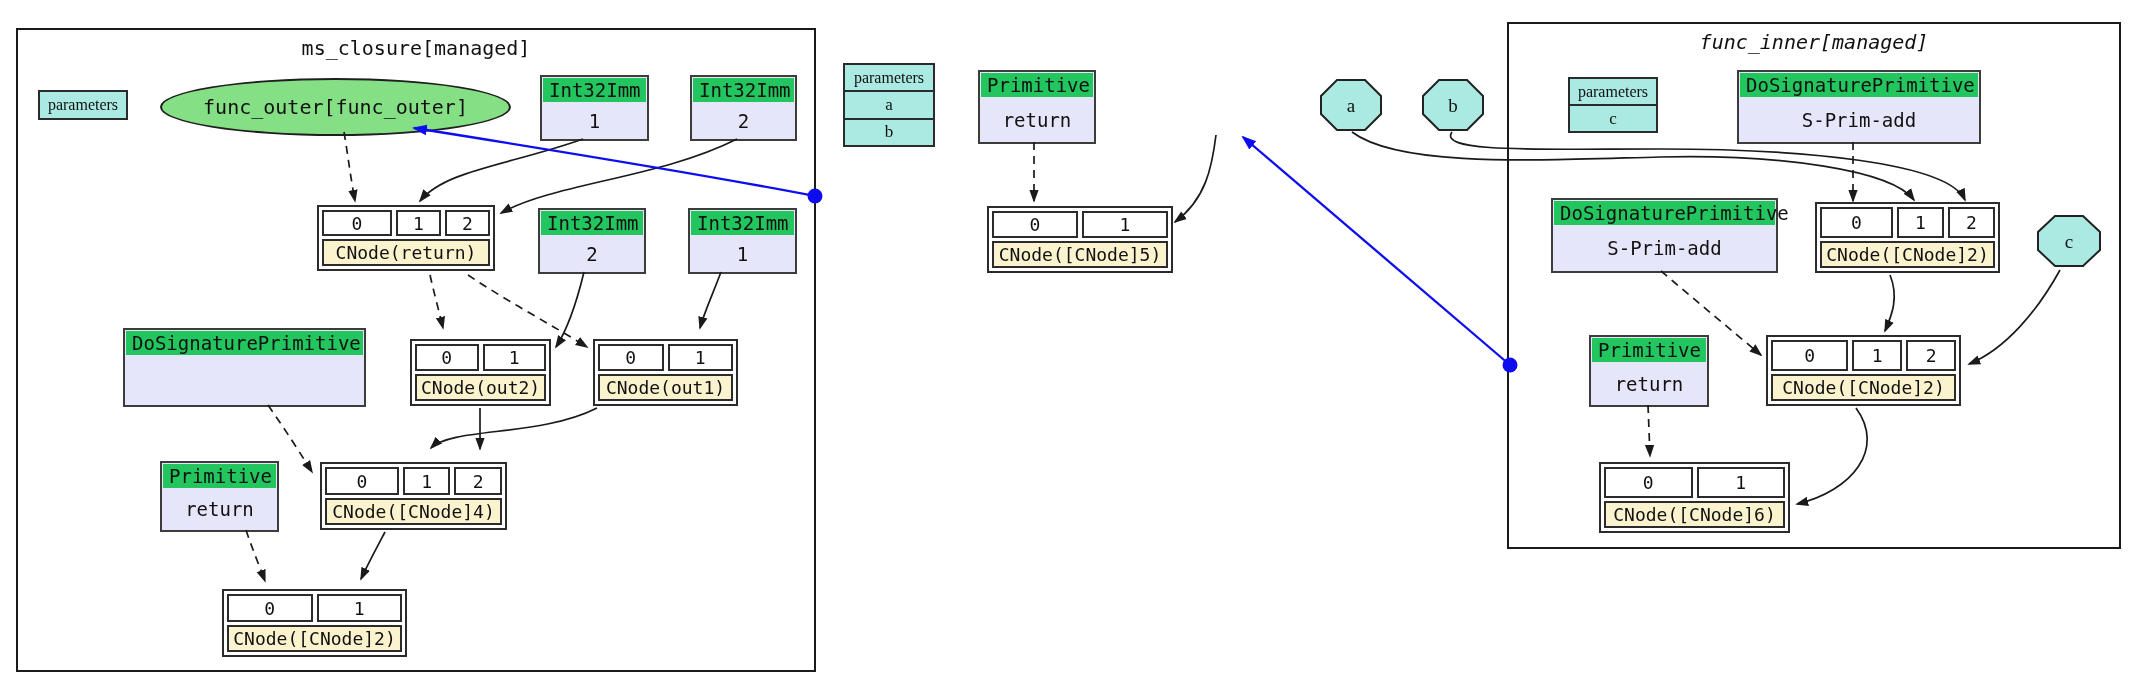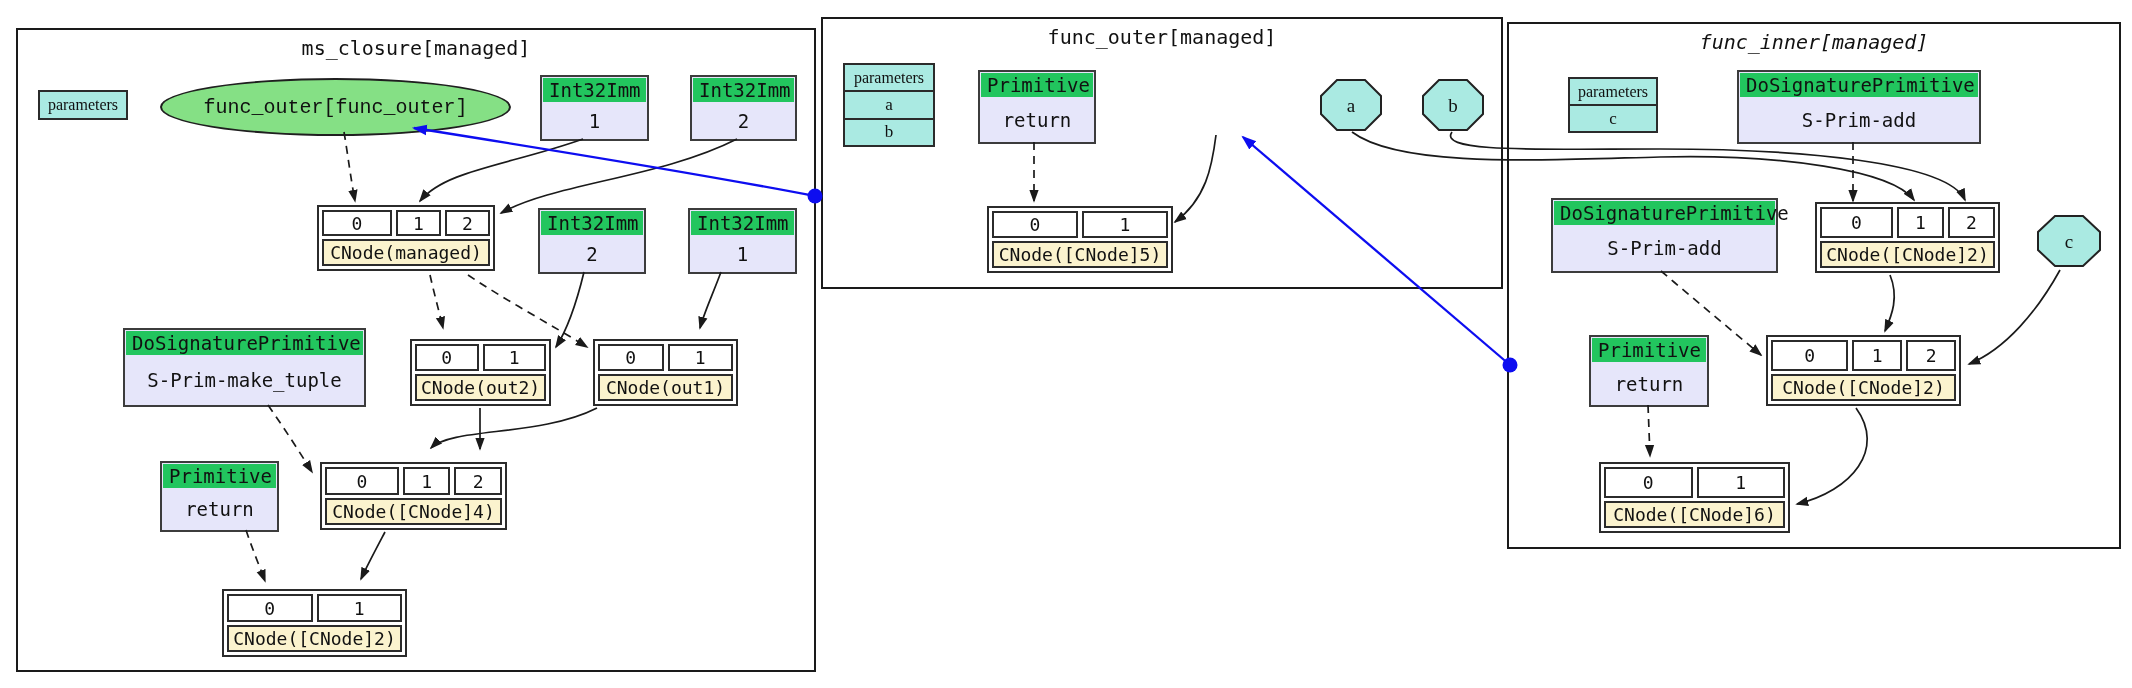--- a/index.html
+++ b/index.html
@@ -69,63 +69,59 @@
   .e.b{stroke:var(--edge-blue);stroke-width:2.3;}
 </style>
 </head>
 <body>
 
 <div class="canvas">
 
   <div class="cluster" style="left:16px;top:28px;width:796px;height:640px;">
     <div class="cluster-title">ms_closure[managed]</div>
   </div>
-  <div class="cluster" style="left:821px;top:17px;width:678px;height:268px;">
-    <div class="cluster-title">func_outer[managed]</div>
-  </div>
   <div class="cluster" style="left:1507px;top:22px;width:610px;height:523px;font-style:italic;">
     <div class="cluster-title">func_inner[managed]</div>
   </div>
 
   <div class="ptable" style="left:38px;top:90px;width:90px;height:30px;font-size:16px;">
     <div class="prow">parameters</div>
   </div>
 
-  <div class="ellipse" style="left:160px;top:78px;width:347px;height:54px;font-family:Liberation Mono, monospace;">func_outer[func_outer]</div>
+  <div class="ellipse" style="left:160px;top:78px;width:347px;height:54px;">func_outer[func_outer]</div>
 
   <div class="immbox" style="left:540px;top:75px;width:105px;height:62px;">
     <div class="r1">Int32Imm</div>
     <div class="r2">1</div>
   </div>
   <div class="immbox" style="left:690px;top:75px;width:103px;height:62px;">
     <div class="r1">Int32Imm</div>
     <div class="r2">2</div>
   </div>
 
   <div class="cnode" style="left:317px;top:205px;width:178px;height:66px;">
     <div class="cells">
       <div class="cell wide">0</div>
       <div class="cell">1</div>
       <div class="cell">2</div>
     </div>
-    <div class="clabel">CNode(managed)</div>
+    <div class="clabel">CNode(return)</div>
   </div>
 
   <div class="immbox" style="left:538px;top:208px;width:104px;height:62px;">
     <div class="r1">Int32Imm</div>
     <div class="r2">2</div>
   </div>
   <div class="immbox" style="left:688px;top:208px;width:105px;height:62px;">
     <div class="r1">Int32Imm</div>
     <div class="r2">1</div>
   </div>
 
   <div class="immbox" style="left:123px;top:328px;width:239px;height:75px;">
     <div class="r1">DoSignaturePrimitive</div>
-    <div class="r2">S-Prim-make_tuple</div>
   </div>
 
   <div class="cnode" style="left:410px;top:339px;width:141px;height:67px;">
     <div class="cells">
       <div class="cell">0</div>
       <div class="cell">1</div>
     </div>
     <div class="clabel">CNode(out2)</div>
   </div>
   <div class="cnode" style="left:593px;top:339px;width:145px;height:67px;">

